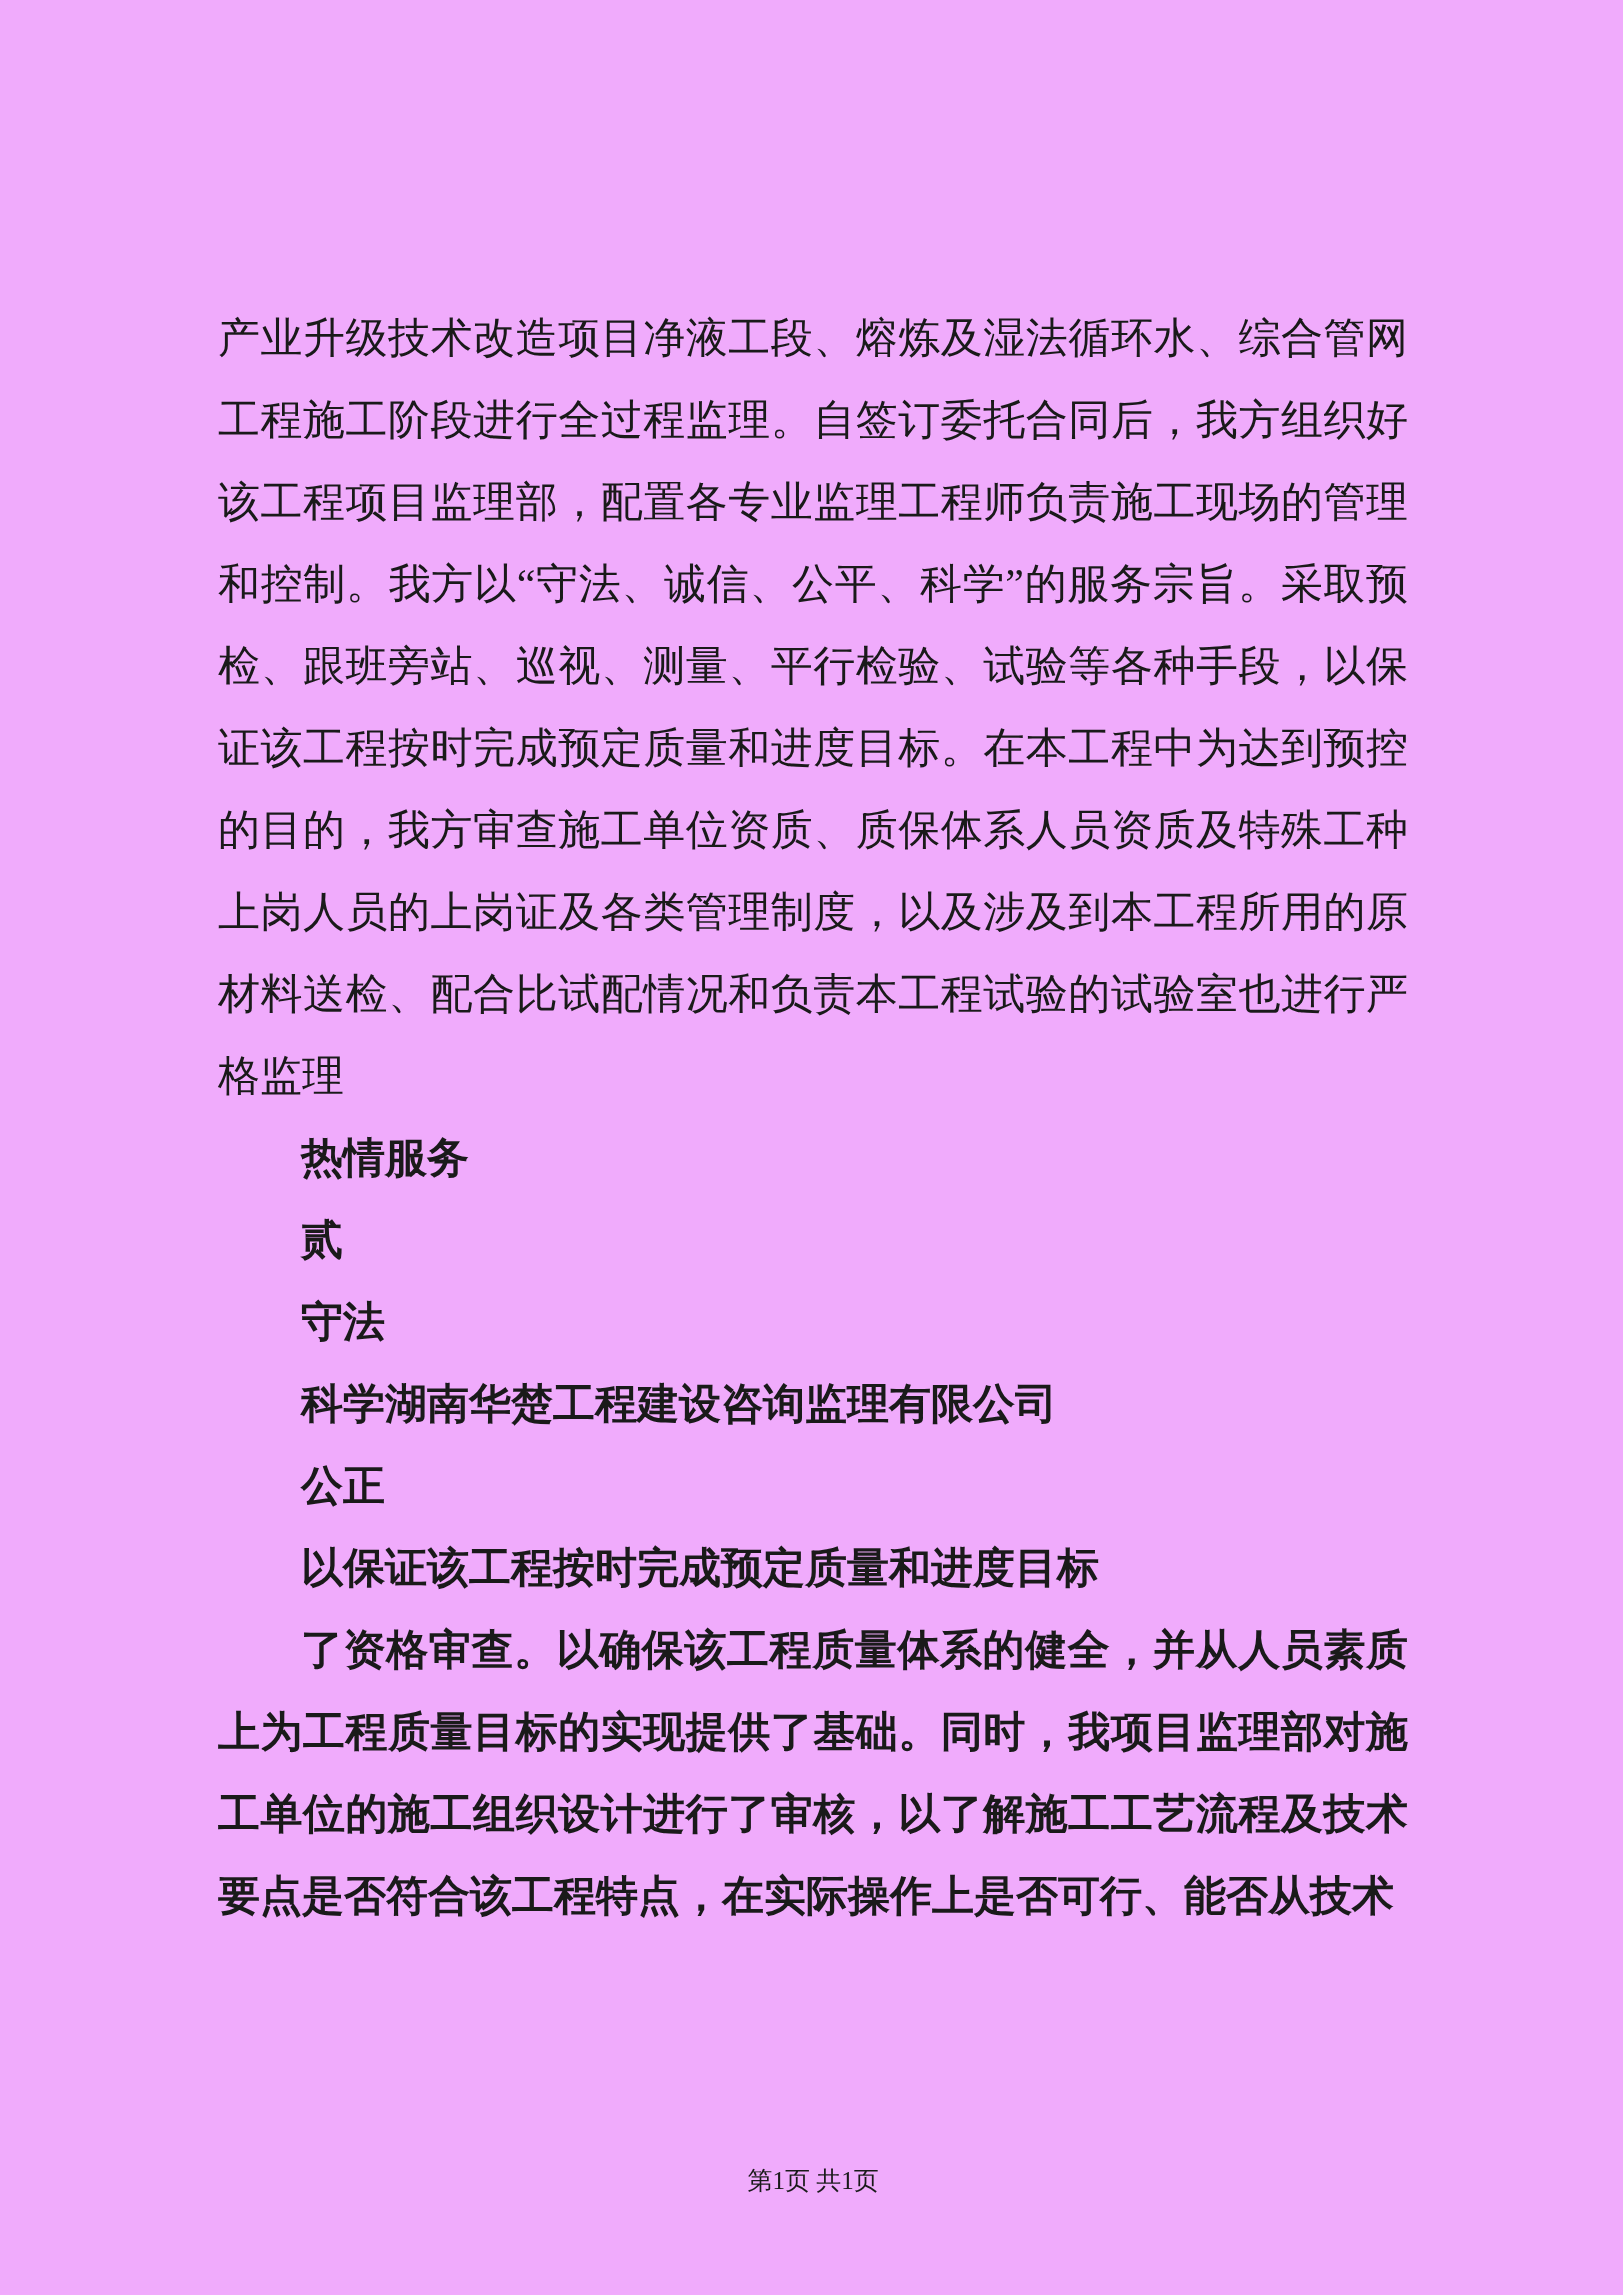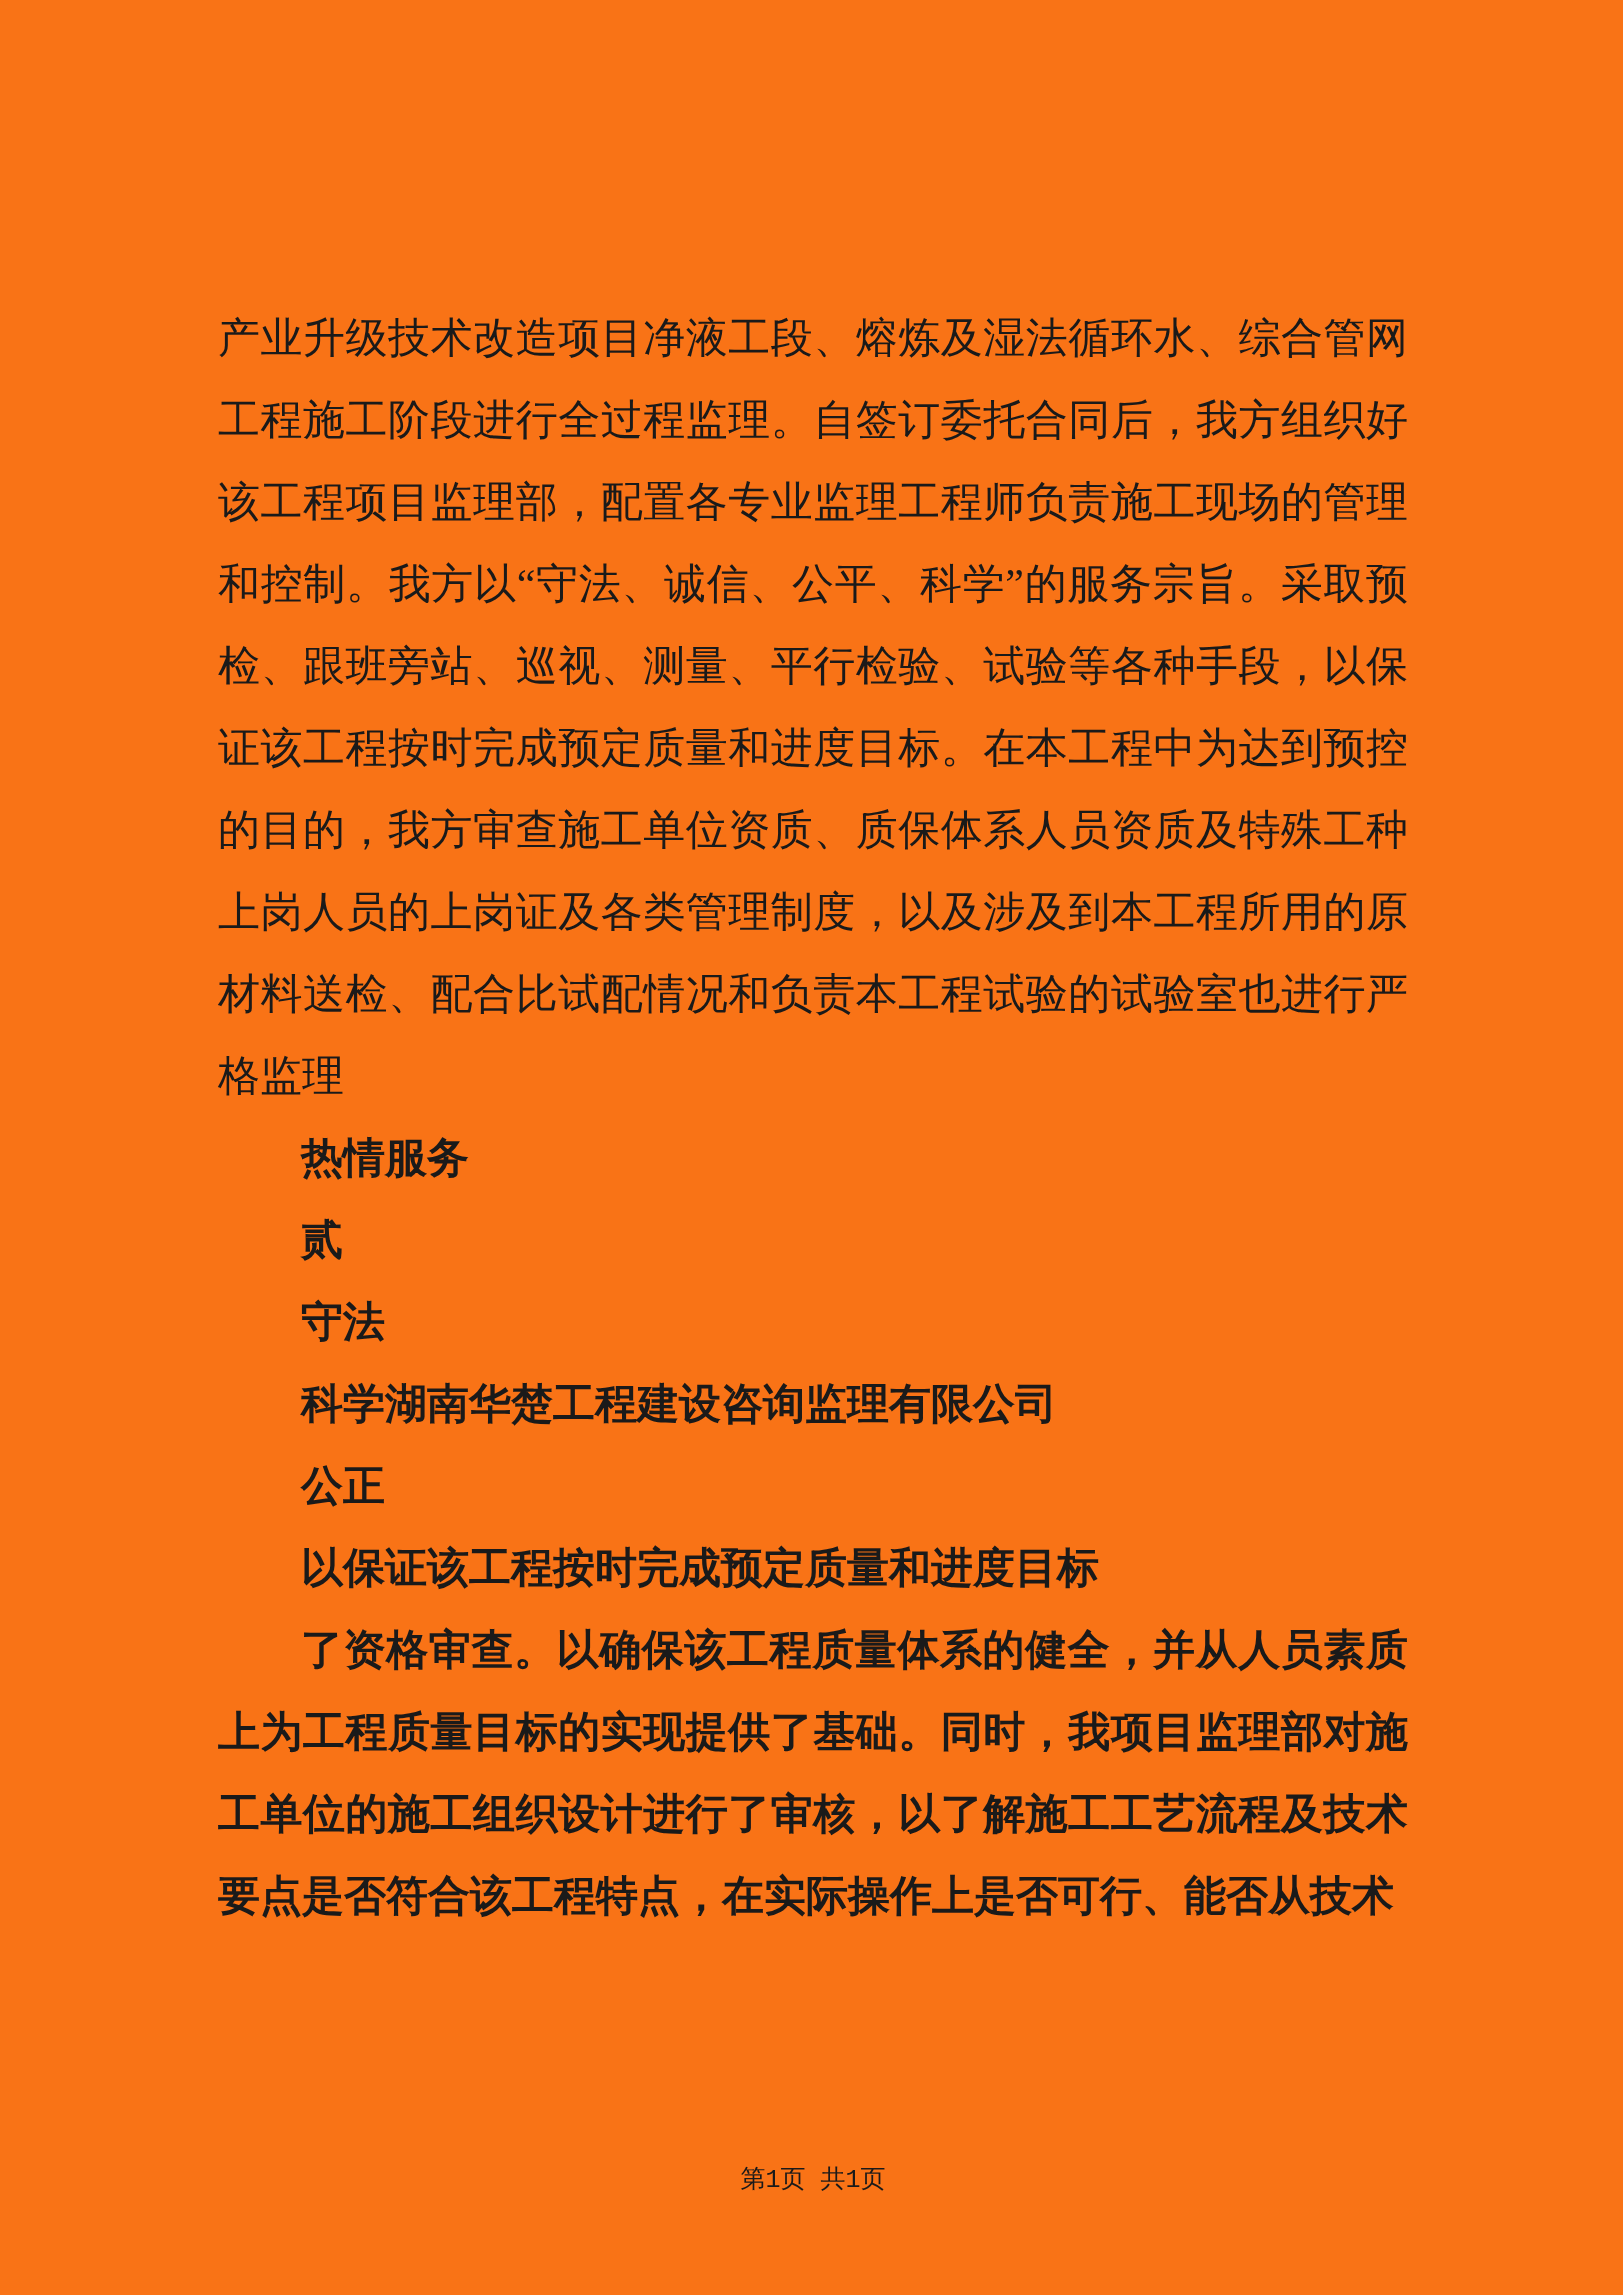--- a/index.html
+++ b/index.html
@@ -4,21 +4,21 @@
 <style>
   html, body {
     margin: 0;
     padding: 0;
     background: #ffffff;
   }
   .page {
     position: relative;
     width: 1623px;
     height: 2295px;
-    background: #f97316;
+    background: #f0abfc;
     overflow: hidden;
     font-family: "Liberation Serif", "DejaVu Serif", serif;
     color: #1a1a1a;
   }
   .content {
     position: absolute;
     left: 218px;
     top: 297px;
     width: 1190px;
     font-size: 42px;
@@ -36,21 +36,20 @@
   }
   .footer {
     position: absolute;
     left: 218px;
     width: 1190px;
     top: 2164px;
     text-align: center;
     font-size: 25px;
     line-height: 34px;
     color: #1a1a1a;
-    font-family: Liberation Mono, monospace;
   }
 </style>
 </head>
 <body>
 
 <div class="page">
   <div class="content">
       <p class="para">产业升级技术改造项目净液工段、熔炼及湿法循环水、综合管网工程施工阶段进行全过程监理。自签订委托合同后，我方组织好该工程项目监理部，配置各专业监理工程师负责施工现场的管理和控制。我方以“守法、诚信、公平、科学”的服务宗旨。采取预检、跟班旁站、巡视、测量、平行检验、试验等各种手段，以保证该工程按时完成预定质量和进度目标。在本工程中为达到预控的目的，我方审查施工单位资质、质保体系人员资质及特殊工种上岗人员的上岗证及各类管理制度，以及涉及到本工程所用的原材料送检、配合比试配情况和负责本工程试验的试验室也进行严格监理</p>
       <p class="para indent">热情服务</p>
       <p class="para indent">贰</p>

